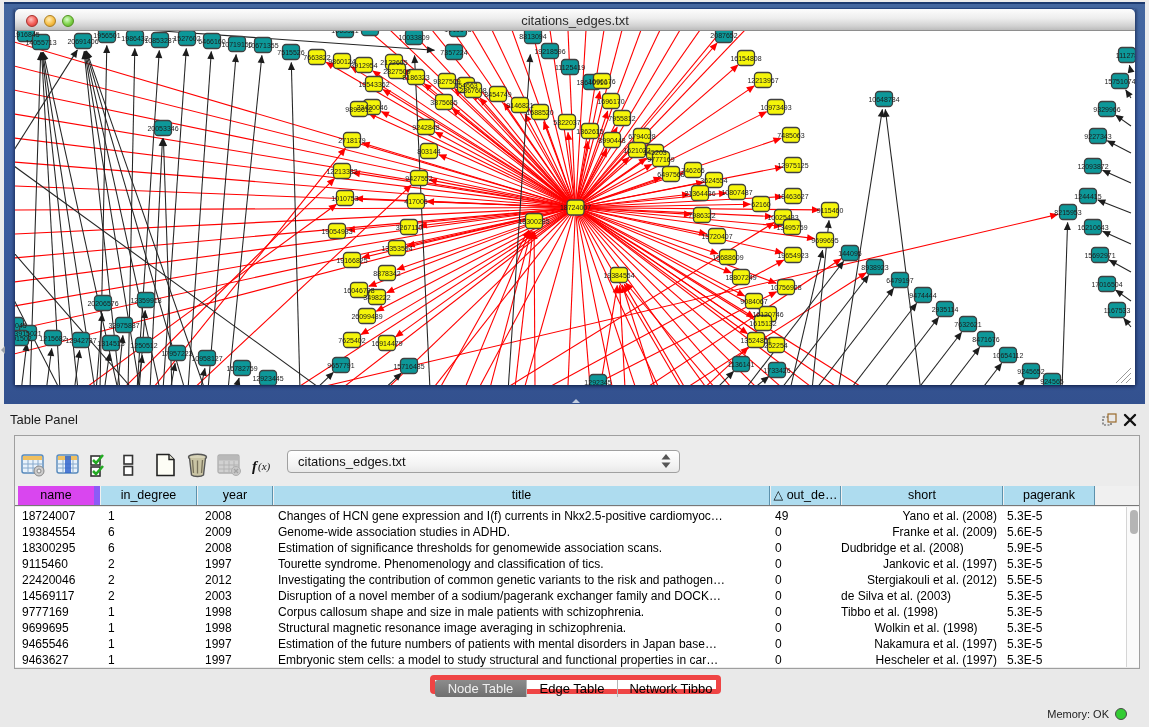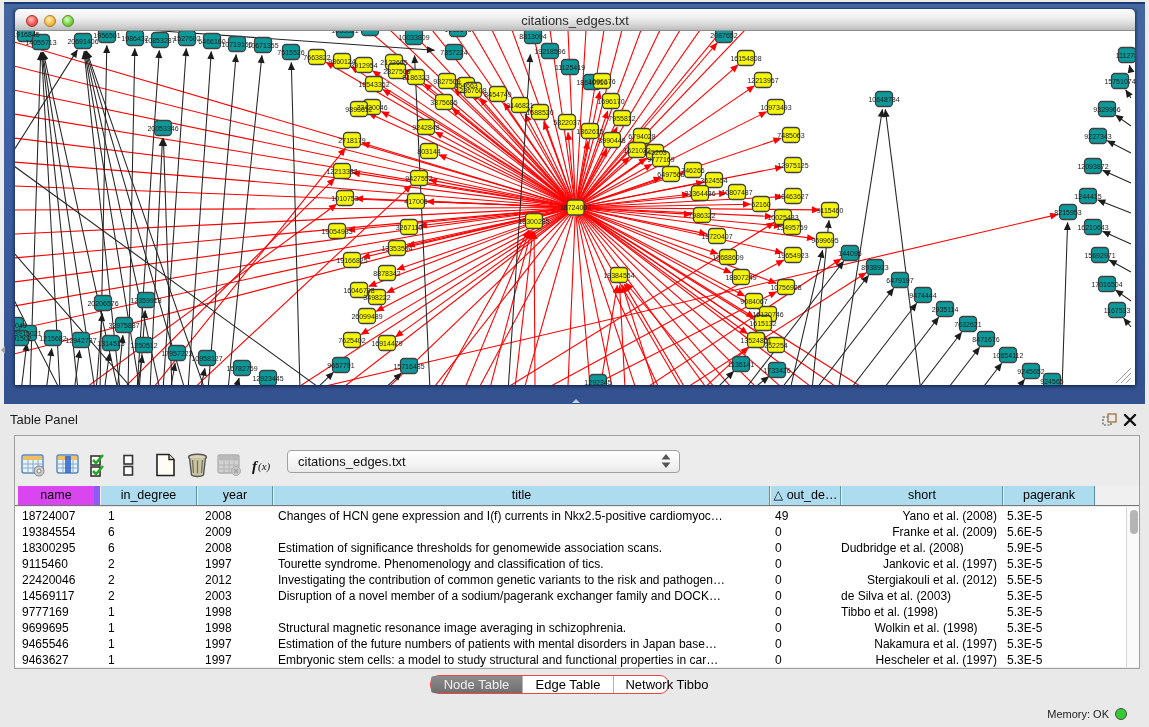--- a/index.html
+++ b/index.html
@@ -17,21 +17,21 @@
 #paneltitle { left:10px; top:8px; font-size:13px; color:#1b1b1b; }
 #block { left:14px; top:31px; width:1126px; height:234px; border:1px solid #9f9f9f; background:#ececec; }
 #tblhead { left:15px; top:82px; width:1124px; height:20px; background:#f0f0f0; border-bottom:1px solid #777; }
 .hcell { position:absolute; top:0; height:19px; background:#aedcef; border-right:1px solid #5c91ac; font-size:12.5px; color:#000; text-align:center; line-height:19px; }
 #tbody { left:15px; top:103px; width:1111px; height:160px; background:#fff; }
 .trow { position:absolute; left:0; width:1149px; height:16px; font-size:12px; color:#000; }
 .trow span { position:absolute; top:1px; }
 #vscroll { left:1126px; top:103px; width:13px; height:160px; background:#fafafa; border-left:1px solid #d5d5d5; }
 #vthumb { left:2.5px; top:3px; width:8px; height:24px; background:#b5b5b5; border-radius:4px; }
 
-#tabs { left:430px; top:271px; width:239px; height:19px; border:1px solid #ef4444; border-radius:9px; background:#fff; font-size:13px; }
+#tabs { left:430px; top:271px; width:291px; height:19px; border:5px solid #ef4444; border-radius:4px; background:#fff; font-size:13px; }
 .seg { position:absolute; top:0; height:17px; line-height:17px; text-align:center; color:#000; }
 #memory { right:40px; top:304px; font-size:11px; color:#222; }
 #memdot { right:22px; top:304px; width:12px; height:12px; border-radius:50%; background:#33cc33; border:1px solid #4a4a4a; }
 </style></head>
 <body>
 <div id="mdi" class="abs"></div>
 <svg class="abs" style="left:0px;top:345px" width="6" height="10" viewBox="0 0 6 10">
     <path d="M5,1 L1,5 L5,9 z" fill="#9aa0a8"></path>
   </svg>
 <div id="win" class="abs">
@@ -631,20 +631,21 @@
 <span style="left:205px">2008</span>
 <span style="left:278px;width:486px;overflow:hidden;white-space:nowrap">Changes of HCN gene expression and I(f) currents in Nkx2.5-positive cardiomyoc…</span>
 <span style="left:775px">49</span>
 <span style="left:841px;width:156px;text-align:right">Yano et al. (2008)</span>
 <span style="left:1007px">5.3E-5</span>
 </div>
 <div class="trow" style="top:120px">
 <span style="left:22px">19384554</span>
 <span style="left:108px">6</span>
 <span style="left:205px">2009</span>
+<span style="left:278px;width:486px;overflow:hidden;white-space:nowrap">Genome-wide association studies in ADHD.</span>
 <span style="left:775px">0</span>
 <span style="left:841px;width:156px;text-align:right">Franke et al. (2009)</span>
 <span style="left:1007px">5.6E-5</span>
 </div>
 <div class="trow" style="top:136px">
 <span style="left:22px">18300295</span>
 <span style="left:108px">6</span>
 <span style="left:205px">2008</span>
 <span style="left:278px;width:486px;overflow:hidden;white-space:nowrap">Estimation of significance thresholds for genomewide association scans.</span>
 <span style="left:775px">0</span>
@@ -675,20 +676,21 @@
 <span style="left:205px">2003</span>
 <span style="left:278px;width:486px;overflow:hidden;white-space:nowrap">Disruption of a novel member of a sodium/pagerank exchanger family and DOCK…</span>
 <span style="left:775px">0</span>
 <span style="left:841px;width:156px;text-align:left">de Silva et al. (2003)</span>
 <span style="left:1007px">5.3E-5</span>
 </div>
 <div class="trow" style="top:200px">
 <span style="left:22px">9777169</span>
 <span style="left:108px">1</span>
 <span style="left:205px">1998</span>
+<span style="left:278px;width:486px;overflow:hidden;white-space:nowrap">Corpus callosum shape and size in male patients with schizophrenia.</span>
 <span style="left:775px">0</span>
 <span style="left:841px;width:156px;text-align:left">Tibbo et al. (1998)</span>
 <span style="left:1007px">5.3E-5</span>
 </div>
 <div class="trow" style="top:216px">
 <span style="left:22px">9699695</span>
 <span style="left:108px">1</span>
 <span style="left:205px">1998</span>
 <span style="left:278px;width:486px;overflow:hidden;white-space:nowrap">Structural magnetic resonance image averaging in schizophrenia.</span>
 <span style="left:775px">0</span>

